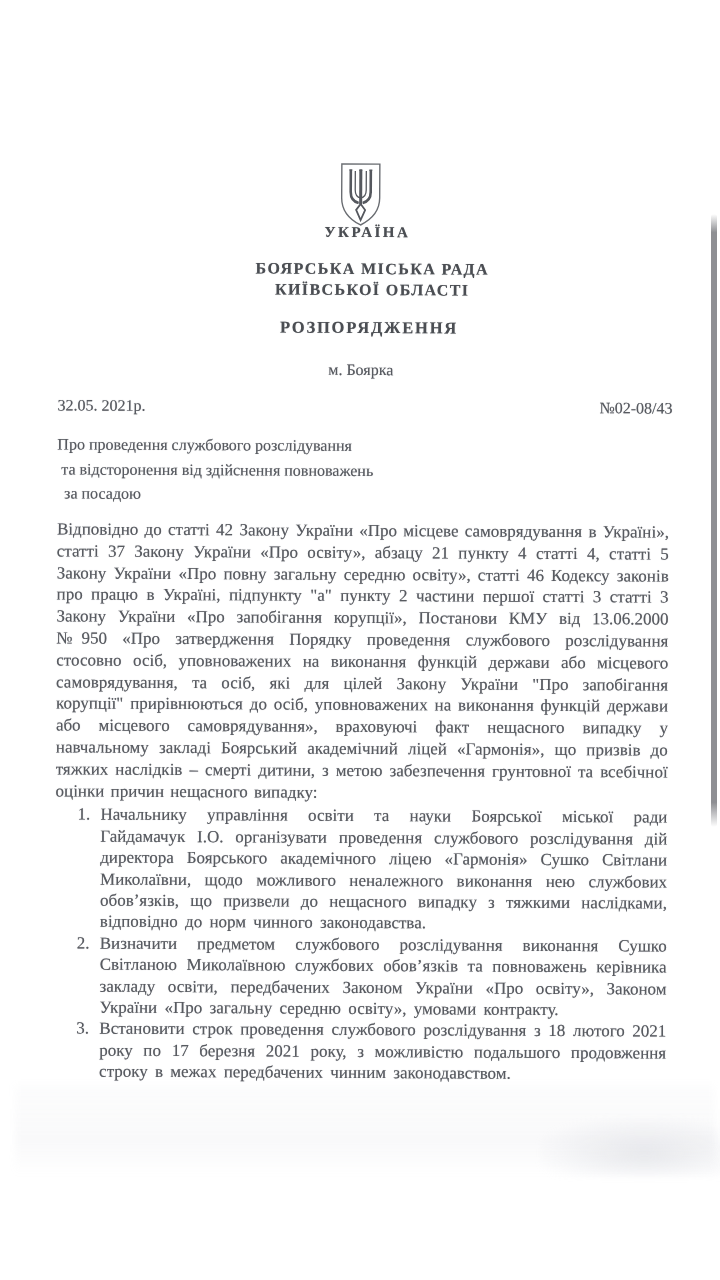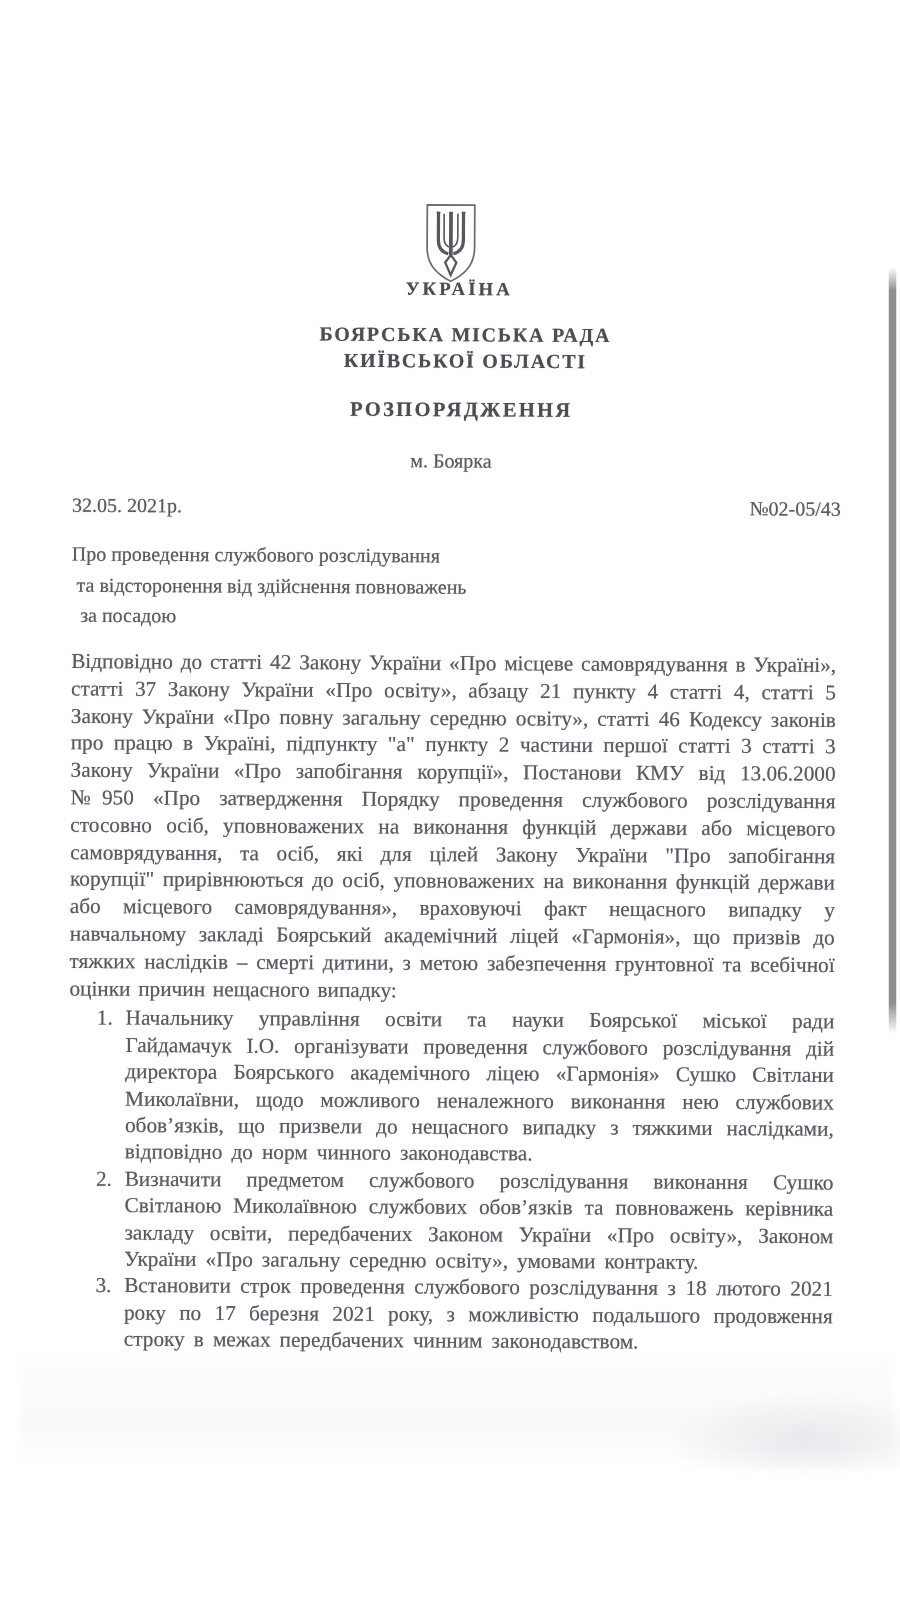--- a/index.html
+++ b/index.html
@@ -66,21 +66,21 @@
       <div>БОЯРСЬКА МІСЬКА РАДА</div>
       <div>КИЇВСЬКОЇ ОБЛАСТІ</div>
     </div>
 
     <div class="abs doctype hd">РОЗПОРЯДЖЕННЯ</div>
 
     <div class="abs place txt">м. Боярка</div>
 
     <div class="abs meta txt">
       <span>32.05. 2021р.</span>
-      <span>№02-05/43</span>
+      <span>№02-08/43</span>
     </div>
 
     <div class="abs subject txt">
       <div class="s0">Про проведення службового розслідування</div>
       <div class="s1">та відсторонення від здійснення повноважень</div>
       <div class="s2">за посадою</div>
     </div>
 
     <div class="abs bodyblock txt">
       <p class="preamble">Відповідно до статті 42 Закону України «Про місцеве самоврядування в Україні», статті 37 Закону України «Про освіту», абзацу 21 пункту 4 статті 4, статті 5 Закону України «Про повну загальну середню освіту», статті 46 Кодексу законів про працю в Україні, підпункту "а" пункту 2 частини першої статті 3 статті 3 Закону України «Про запобігання корупції», Постанови КМУ від 13.06.2000 №950 «Про затвердження Порядку проведення службового розслідування стосовно осіб, уповноважених на виконання функцій держави або місцевого самоврядування, та осіб, які для цілей Закону України "Про запобігання корупції" прирівнюються до осіб, уповноважених на виконання функцій держави або місцевого самоврядування», враховуючі факт нещасного випадку у навчальному закладі Боярський академічний ліцей «Гармонія», що призвів до тяжких наслідків – смерті дитини, з метою забезпечення грунтовної та всебічної оцінки причин нещасного випадку:</p>

